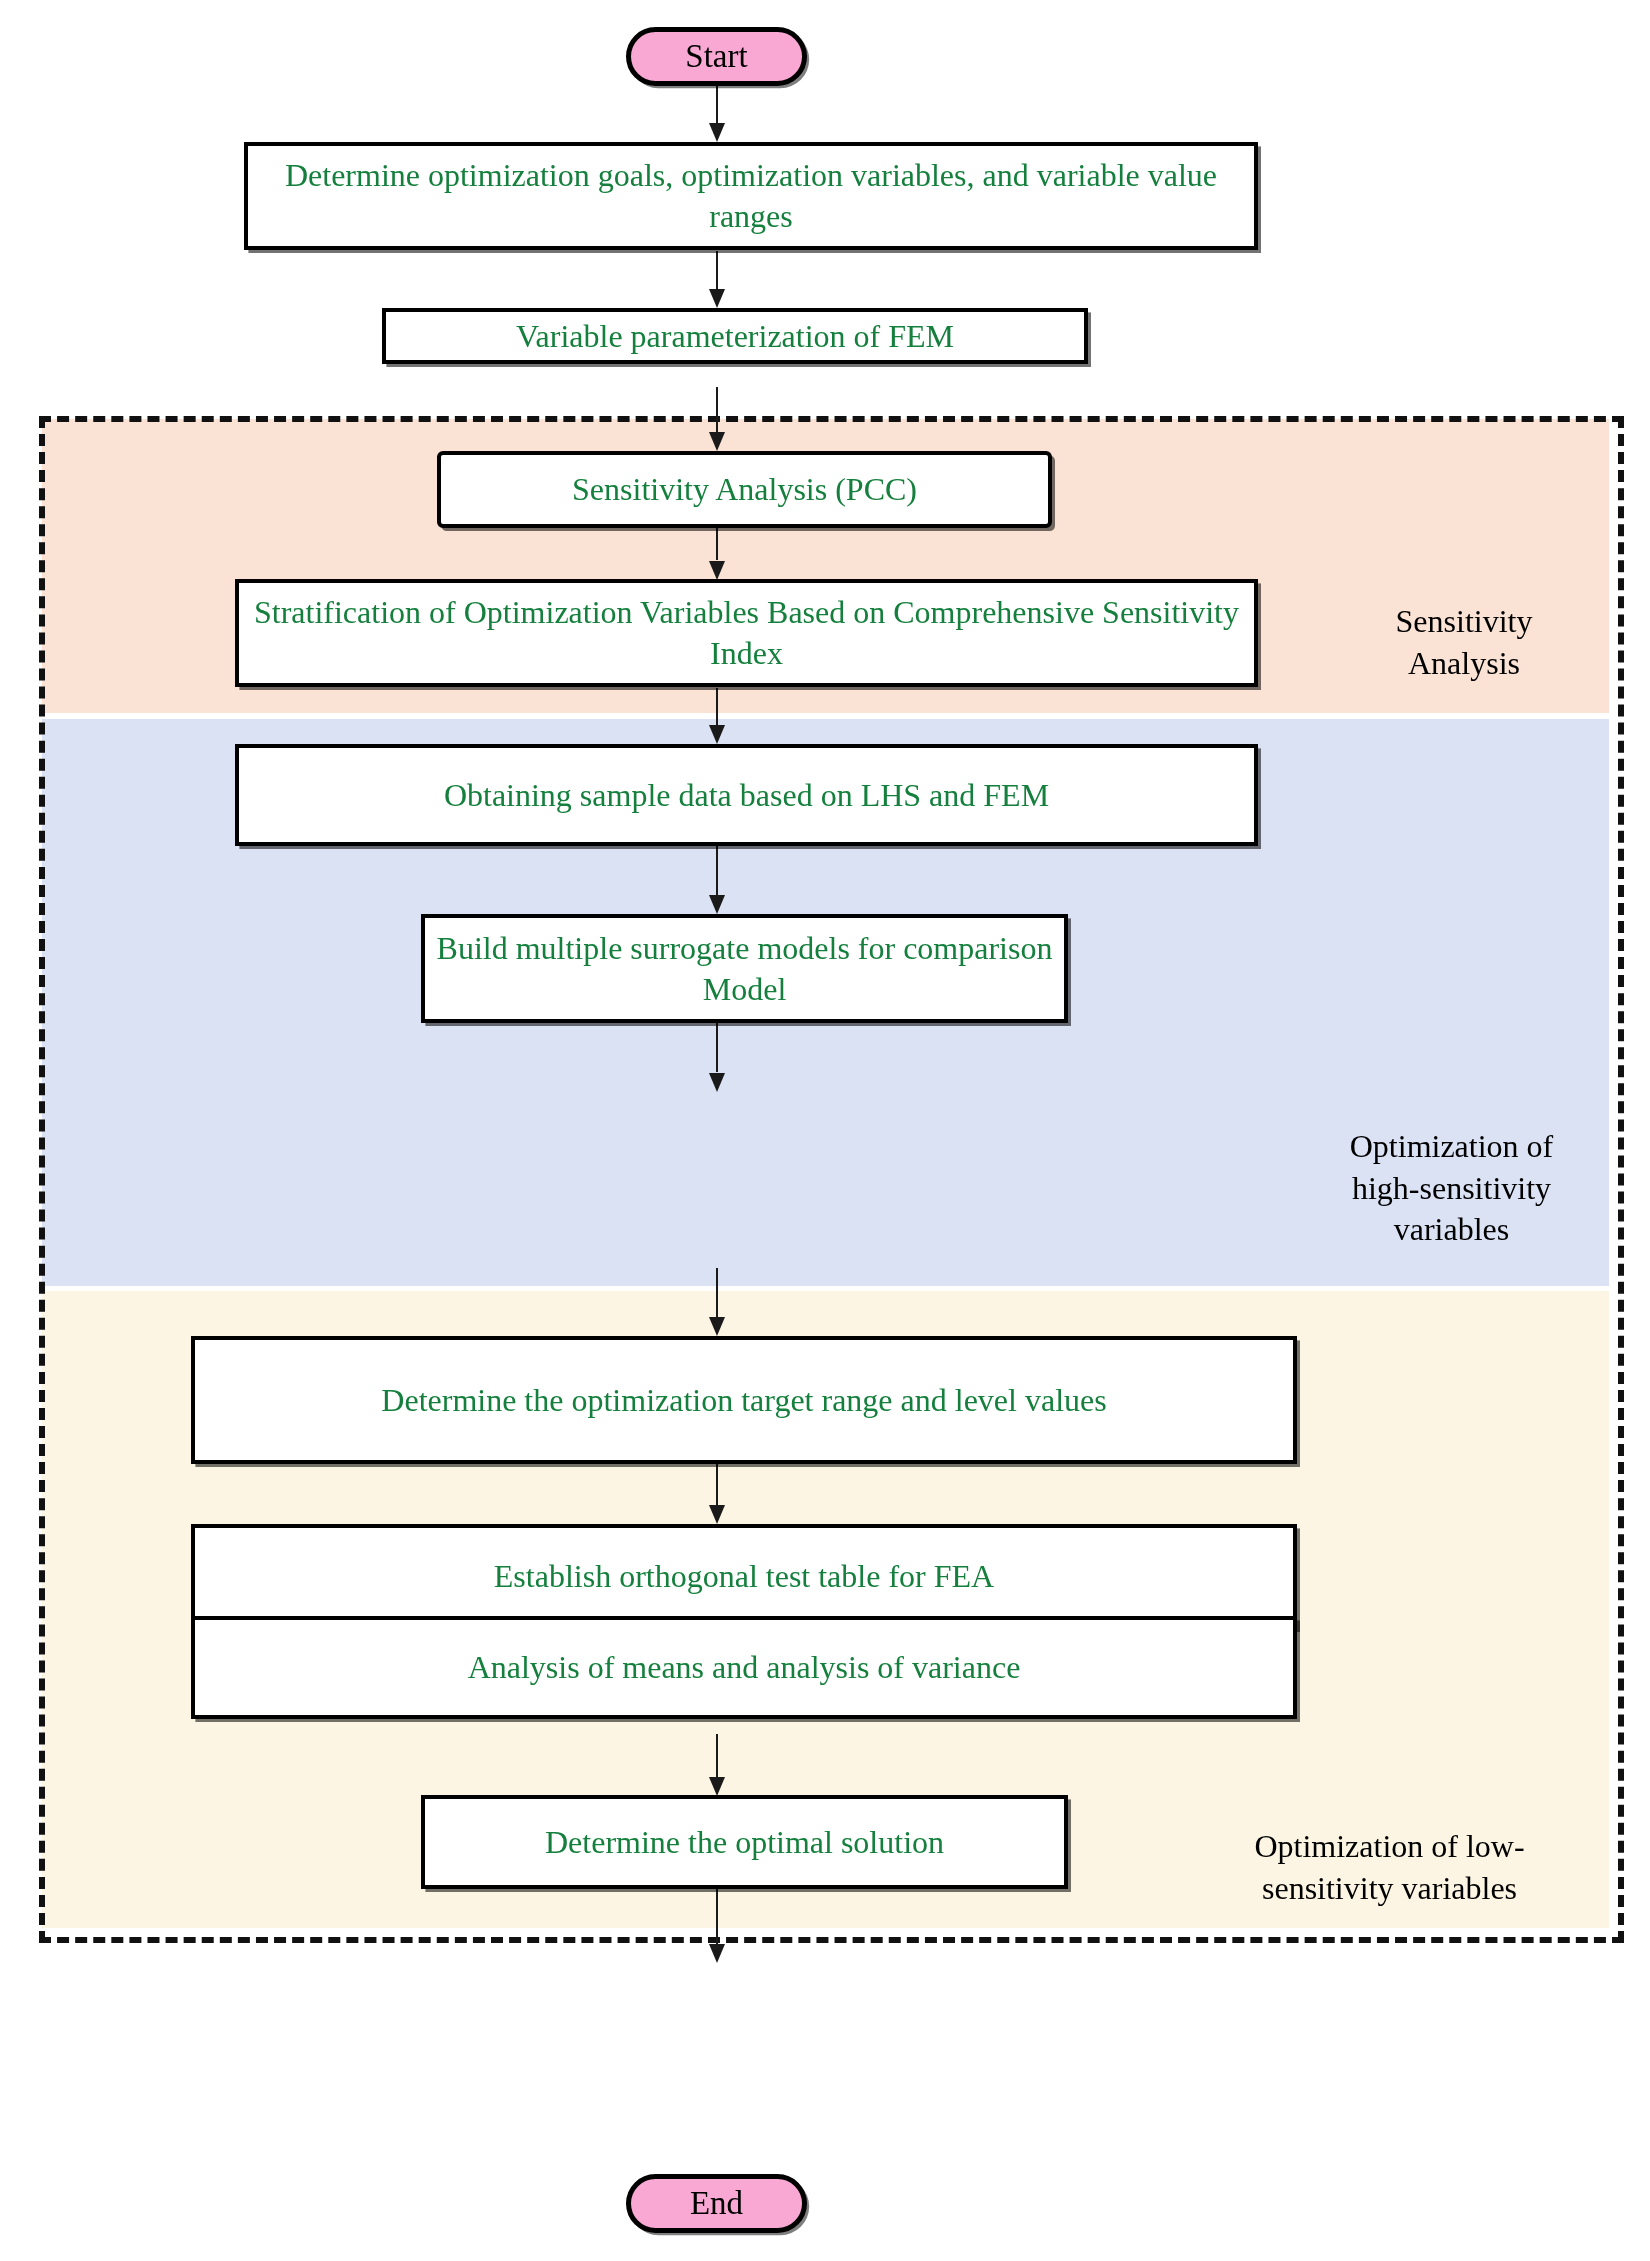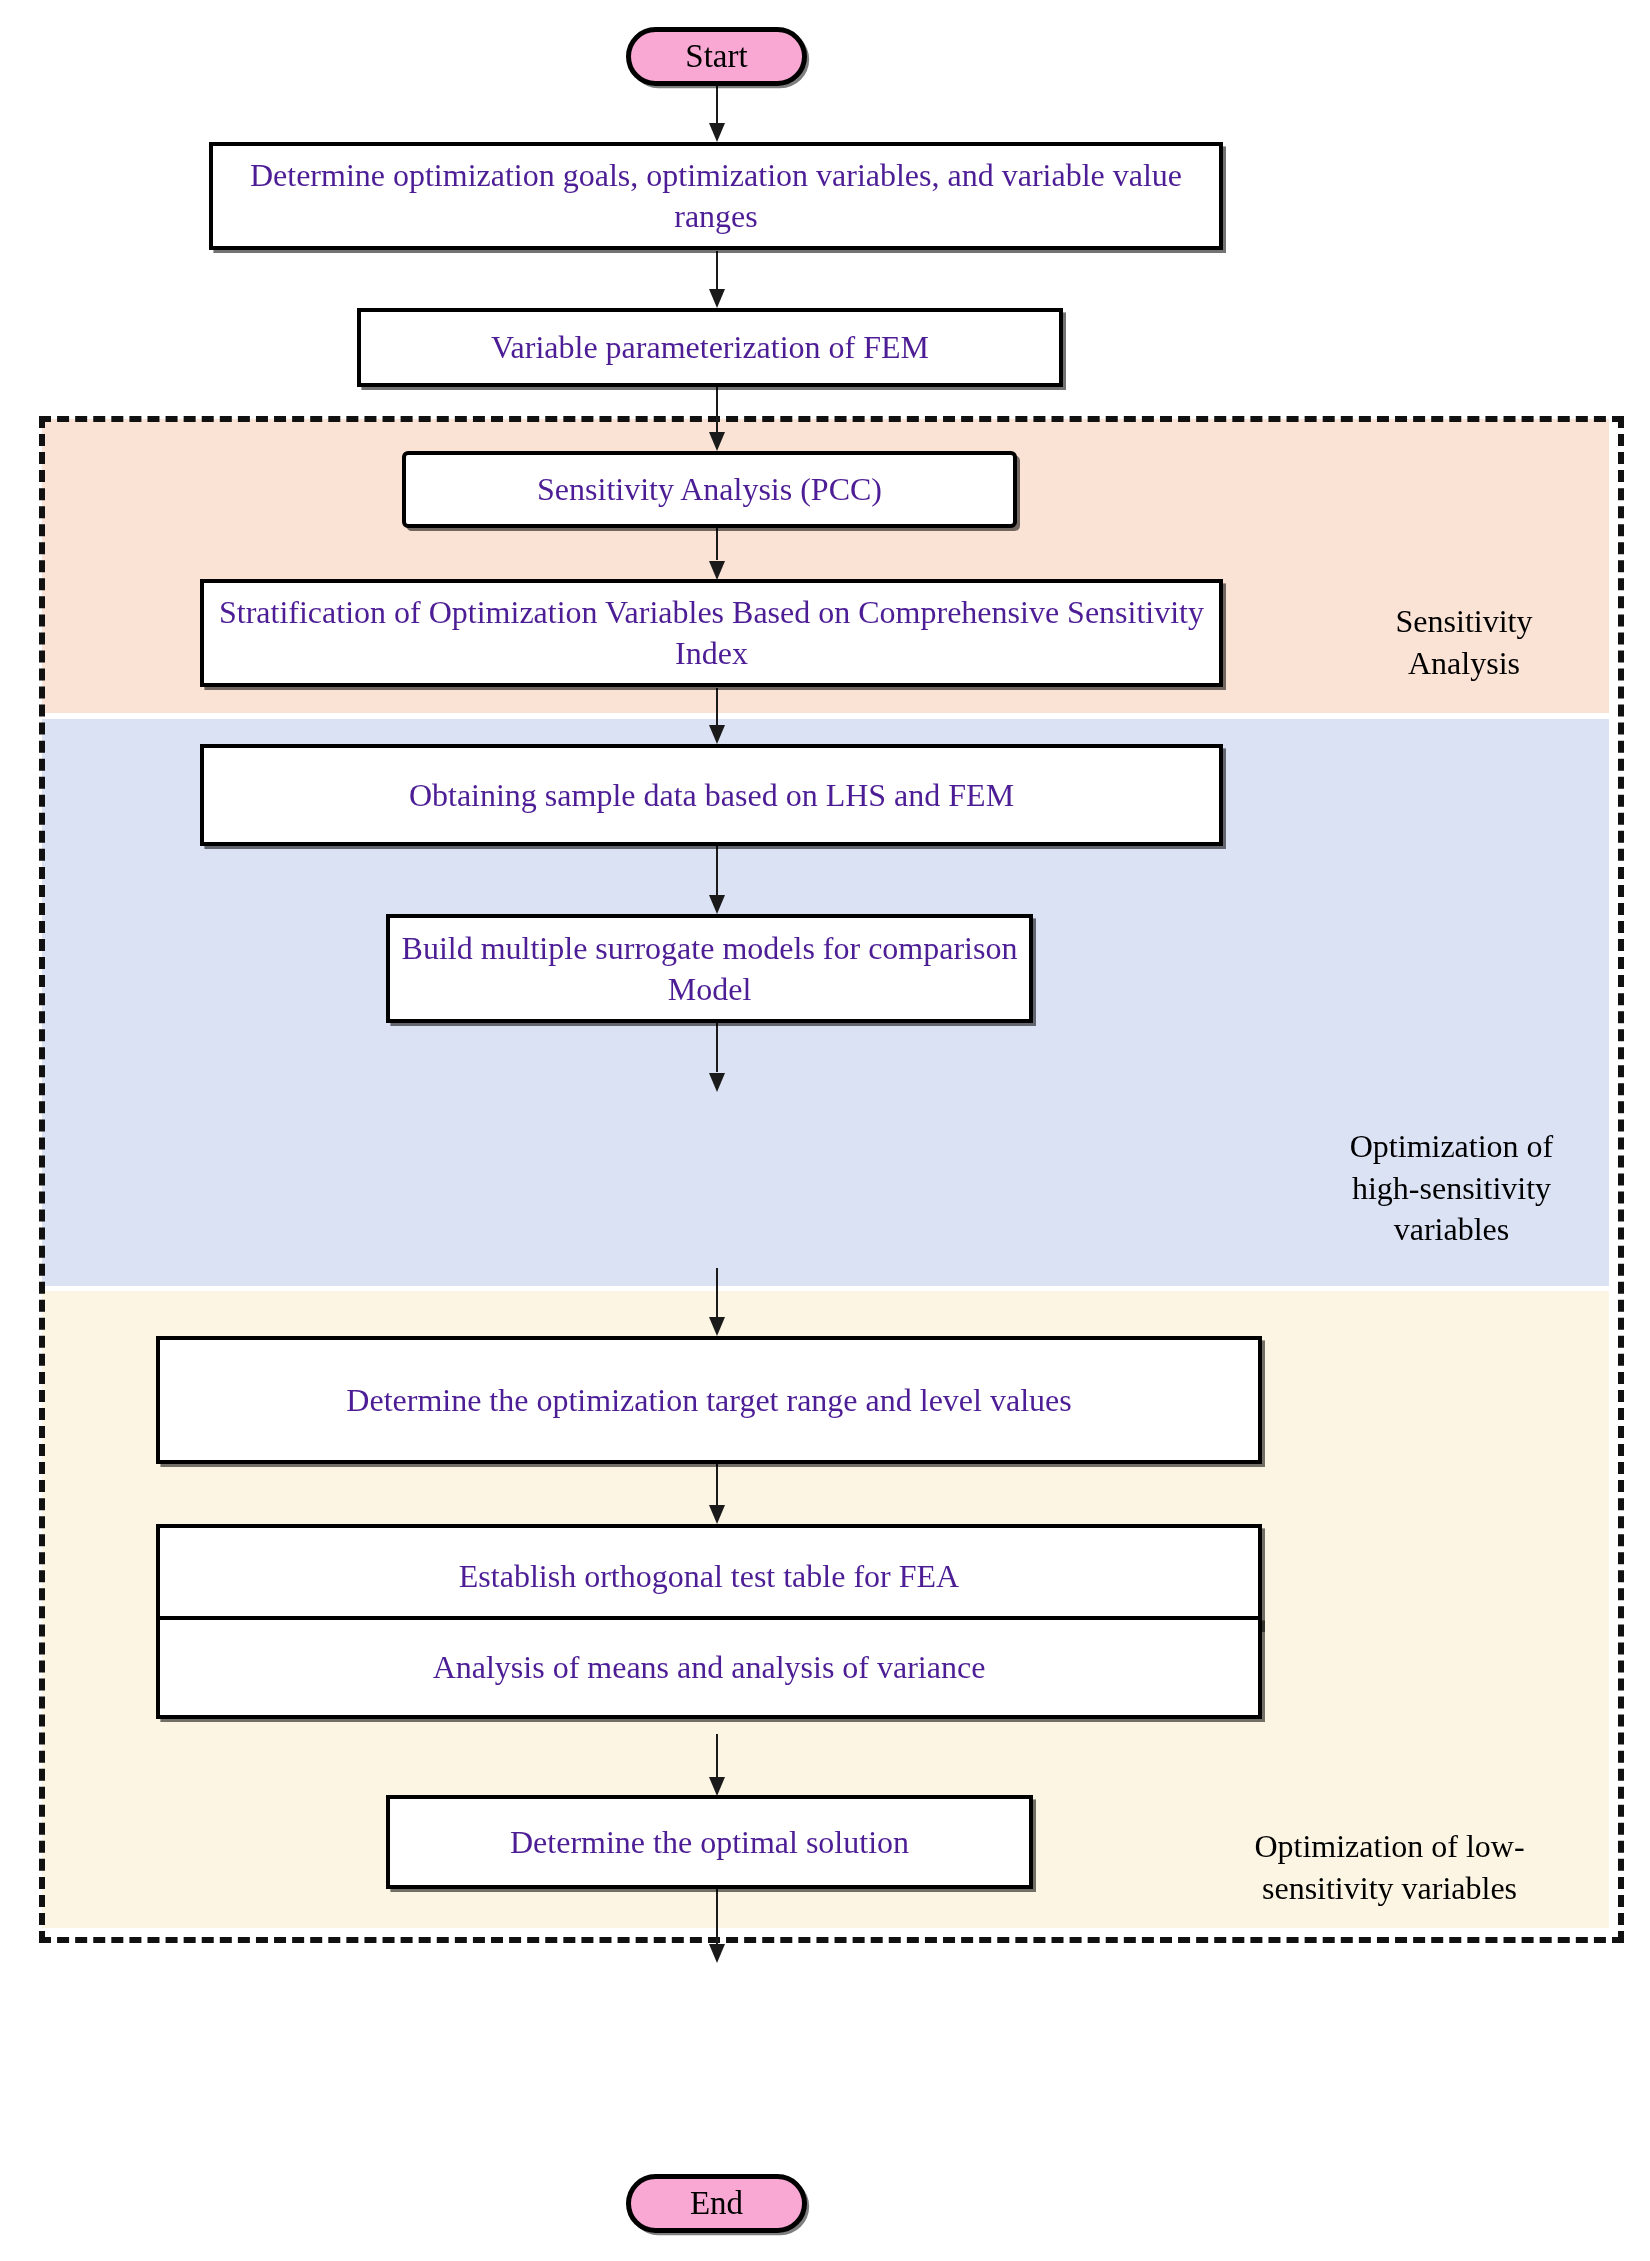--- a/index.html
+++ b/index.html
@@ -40,25 +40,26 @@
   .node {
     position: absolute;
     box-sizing: border-box;
     background: #ffffff;
     border: 4.4px solid #000000;
     z-index: 6;
     display: flex;
     align-items: center;
     justify-content: center;
     text-align: center;
-    color: #4c1d95;
+    color: #15803d;
     line-height: 1.28;
     font-size: 32px;
     padding: 0 10.3px;
     box-shadow: 3.7px 3.7px 0 -0.7px rgba(0,0,0,0.55);
+    margin-left: 35px;
   }
   .node .txt { display: block; width: 100%; }
 
   
   .terminator {
     position: absolute;
     box-sizing: border-box;
     background: #f9a8d4;
     border: 5.2px solid #000000;
     border-radius: 736px;
@@ -181,21 +182,21 @@
   </div>
 
   <div class="terminator" style="left:626px; top:27px; width:181px; height:59px;">
     <span>Start</span>
   </div>
 
   <div class="node" style="left:209px; top:142px; width:1014px; height:108px;">
     <span class="txt">Determine optimization goals, optimization variables, and variable value ranges</span>
   </div>
 
-  <div class="node" style="left:357px; top:308px; width:706px; height:79px;">
+  <div class="node" style="left:347px; top:308px; width:706px; height:56px;">
     <span class="txt">Variable parameterization of FEM</span>
   </div>
 
   <div class="node" style="left:402px; top:451px; width:615px; height:77px;border-radius:6px;">
     <span class="txt">Sensitivity Analysis (PCC)</span>
   </div>
 
   <div class="node" style="left:200px; top:579px; width:1023px; height:108px;">
     <span class="txt">Stratification of Optimization Variables Based on Comprehensive Sensitivity Index</span>
   </div>

